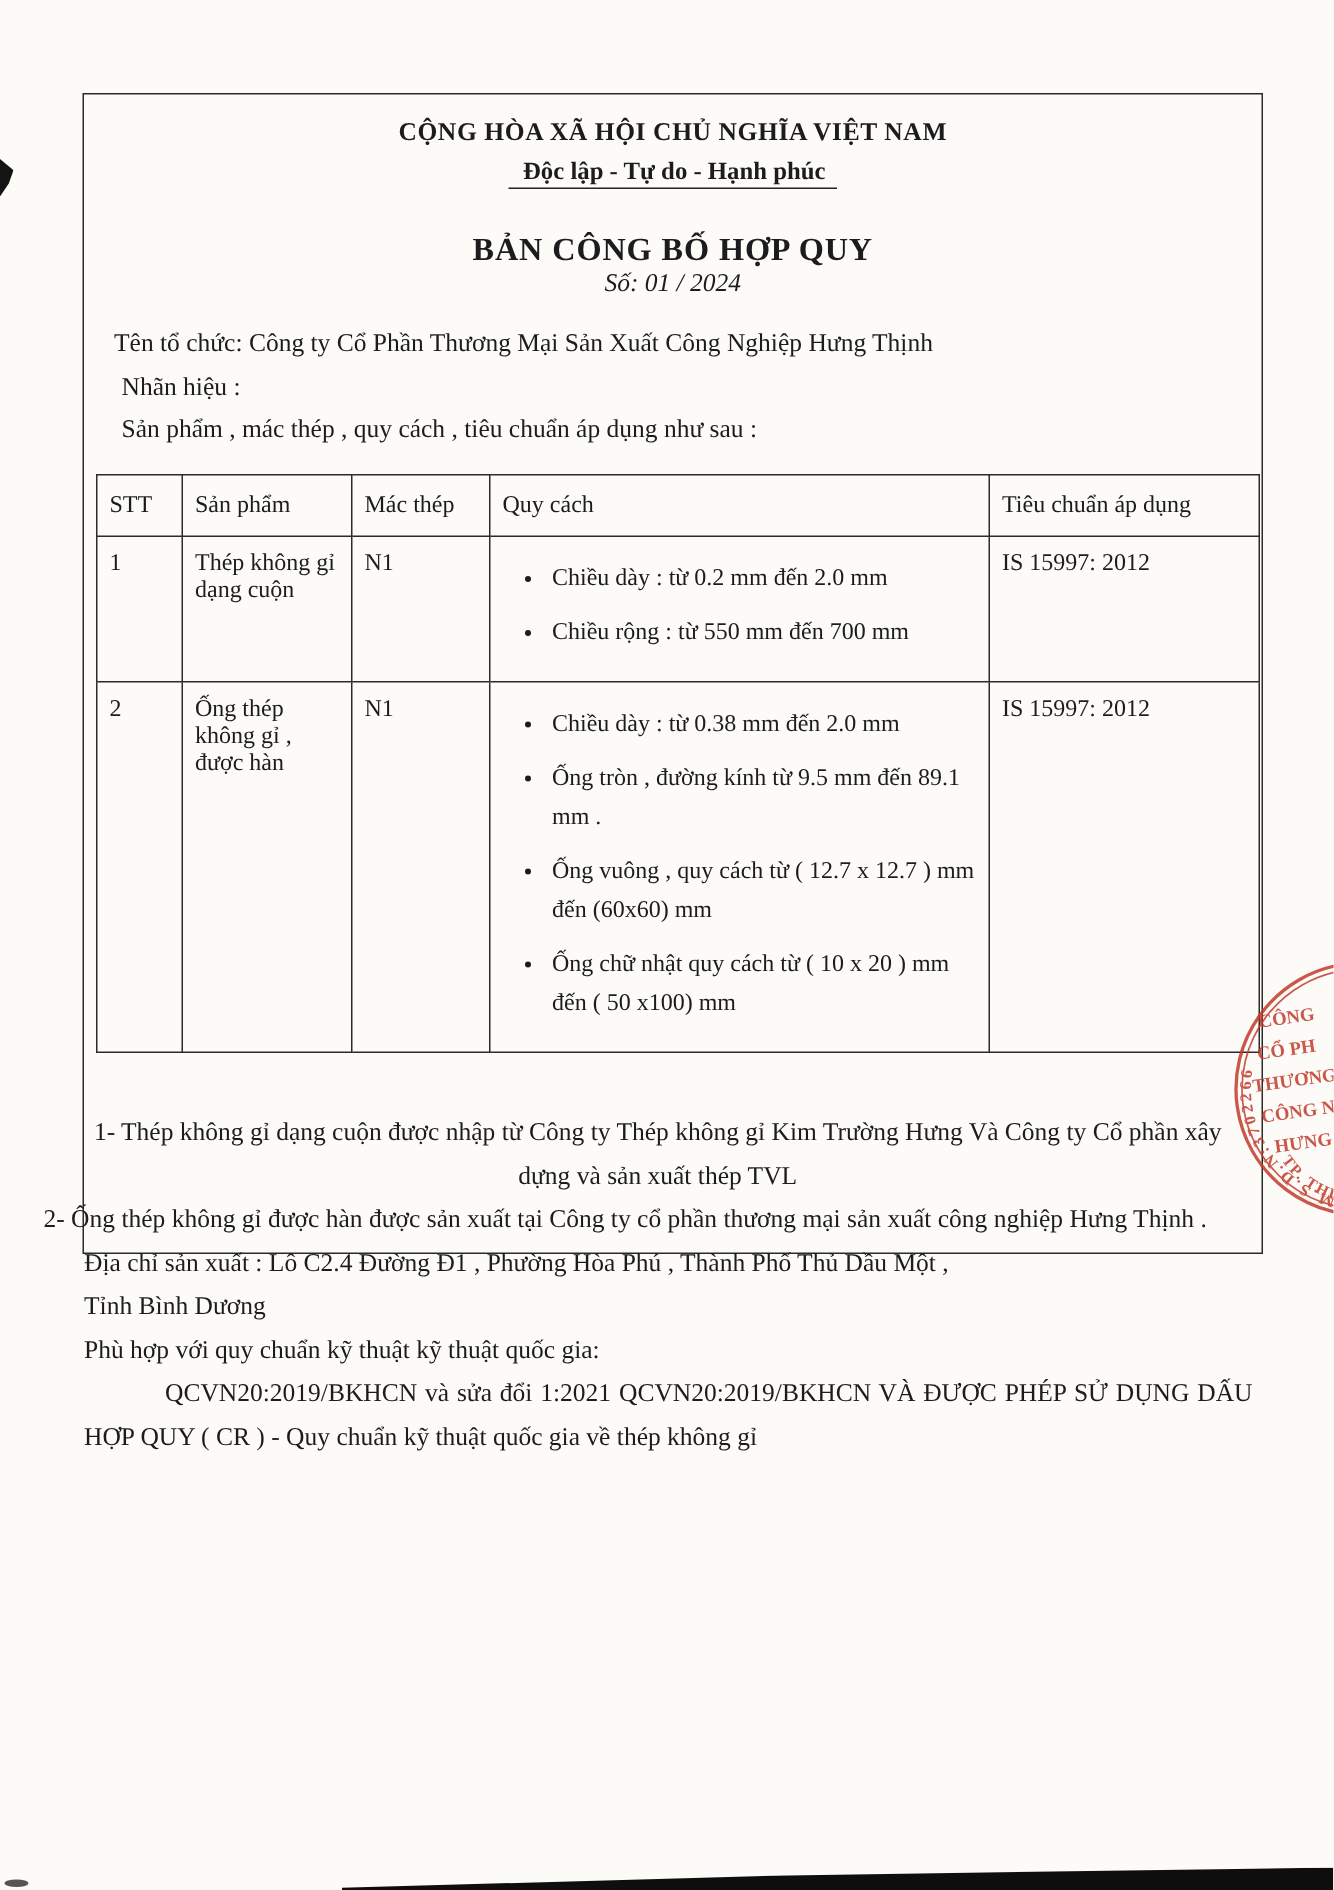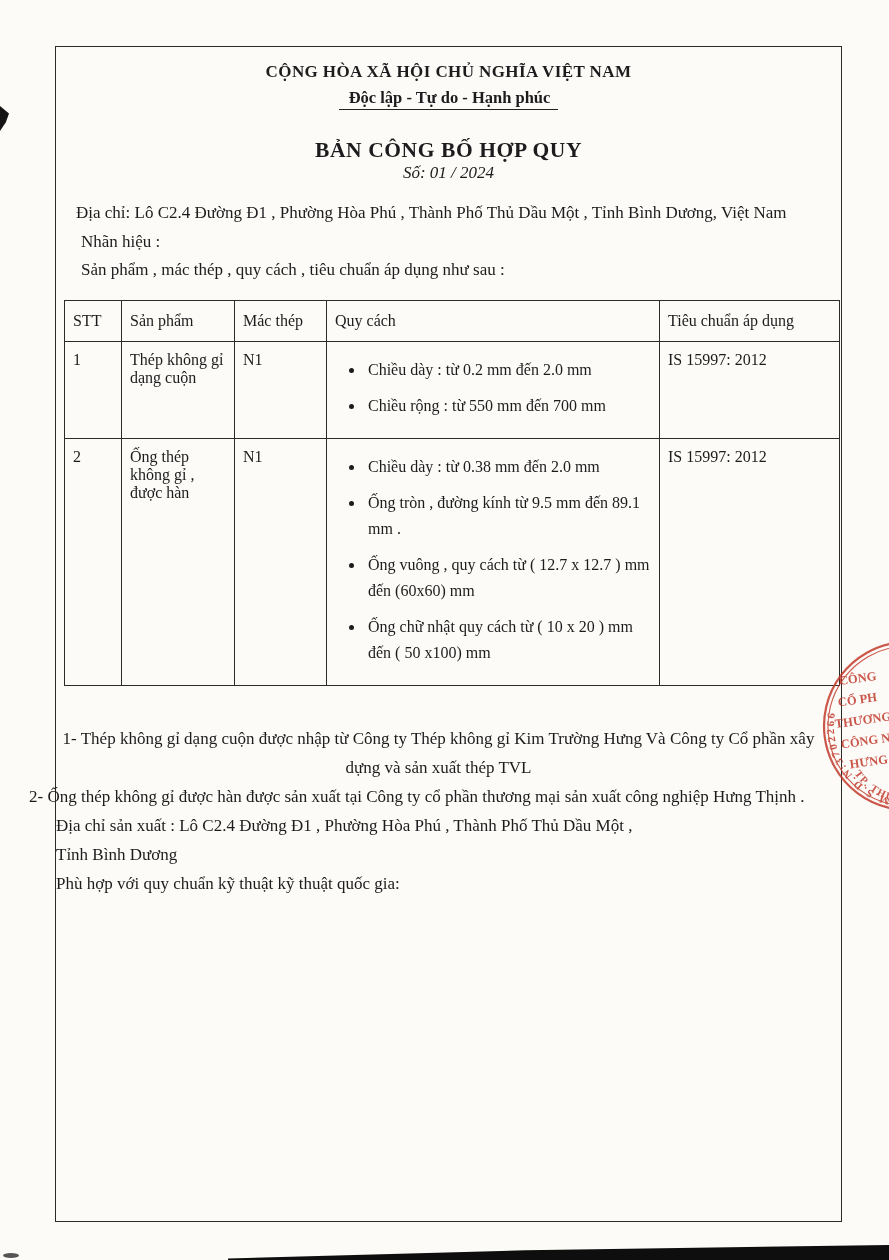--- a/index.html
+++ b/index.html
@@ -5,22 +5,22 @@
   html, body { margin:0; padding:0; }
   body {
     width:889px; height:1260px;
     background:#fcfbf7;
     position:relative;
     overflow:hidden;
     font-family:"Liberation Serif", "DejaVu Serif", serif;
     color:#1c1c1e;
   }
   .sheet {
-    position:absolute; left:55px; top:46px;
-    width:787px; height:1176px;
+    position:absolute; left:55px; top:62px;
+    width:787px; height:774px;
     border:1.6px solid #2a2a27;
     box-sizing:border-box;
     background:transparent;
   }
   .center { text-align:center; }
   .nat-header { margin-top:15px; font-weight:bold; font-size:17px; letter-spacing:0.4px; }
   .motto { margin-top:6px; font-weight:bold; font-size:16.5px; }
   .motto span { border-bottom:1.7px solid #222; padding:0 8px 2px 10px; }
   .doc-title { margin-top:30px; font-weight:bold; font-size:21.5px; letter-spacing:0.6px; }
   .doc-number { font-size:17px;font-style:italic; }
@@ -90,21 +90,21 @@
 <div class="sheet">
 
   <div class="center nat-header">CỘNG HÒA XÃ HỘI CHỦ NGHĨA VIỆT NAM</div>
   <div class="center motto">
     <span>Độc lập - Tự do - Hạnh phúc</span>
   </div>
   <div class="center doc-title">BẢN CÔNG BỐ HỢP QUY</div>
   <div class="center doc-number">Số: 01 / 2024</div>
 
   <div class="info">
-    <p>Địa chỉ: Lô C2.4 Đường Đ1 , Phường Hòa Phú , Thành Phố Thủ Dầu Một , Tỉnh Bình Dương, Việt Nam</p>
+    <p>Tên tổ chức: Công ty Cổ Phần Thương Mại Sản Xuất Công Nghiệp Hưng Thịnh</p>
     <p class="indented">Nhãn hiệu :</p>
     <p class="indented">Sản phẩm , mác thép , quy cách , tiêu chuẩn áp dụng như sau :</p>
   </div>
 
   <table class="spec">
     <colgroup>
       <col style="width:57px">
         <col style="width:113px">
         <col style="width:92px">
         <col style="width:333px">
@@ -147,20 +147,21 @@
         <td class="cell-tc">IS 15997: 2012</td>
       </tr>
     </tbody>
   </table>
 
   <div class="notes">
     <p class="note-1">1-  Thép không gỉ dạng cuộn được nhập từ Công ty Thép không gỉ Kim Trường Hưng Và Công ty Cổ phần xây dựng và sản xuất thép TVL</p>
     <p class="note-2">2-  Ống thép không gỉ được hàn được sản xuất tại Công ty cổ phần thương mại sản xuất công nghiệp Hưng Thịnh . Địa chỉ sản xuất : Lô C2.4 Đường Đ1 , Phường Hòa Phú , Thành Phố Thủ Dầu Một ,</p>
     <p class="note-3">Tỉnh Bình Dương</p>
     <p class="note-4">Phù hợp với quy chuẩn kỹ thuật kỹ thuật quốc gia:</p>
+    <p class="note-5">QCVN20:2019/BKHCN và sửa đổi 1:2021 QCVN20:2019/BKHCN VÀ ĐƯỢC PHÉP SỬ DỤNG DẤU HỢP QUY ( CR ) -  Quy chuẩn kỹ thuật quốc gia về thép không gỉ</p>
   </div>
 
 </div>
 
 <svg class="stamp" width="180" height="180" viewBox="0 0 180 180">
   <defs>
     <path id="arcLeft" d="M 90,164 A 74,74 0 0 1 16,90 A 74,74 0 0 1 90,16" fill="none"></path>
     <path id="arcBottom" d="M 28,124 A 66,66 0 0 0 152,124" fill="none"></path>
   </defs>
   <g opacity="0.85">

